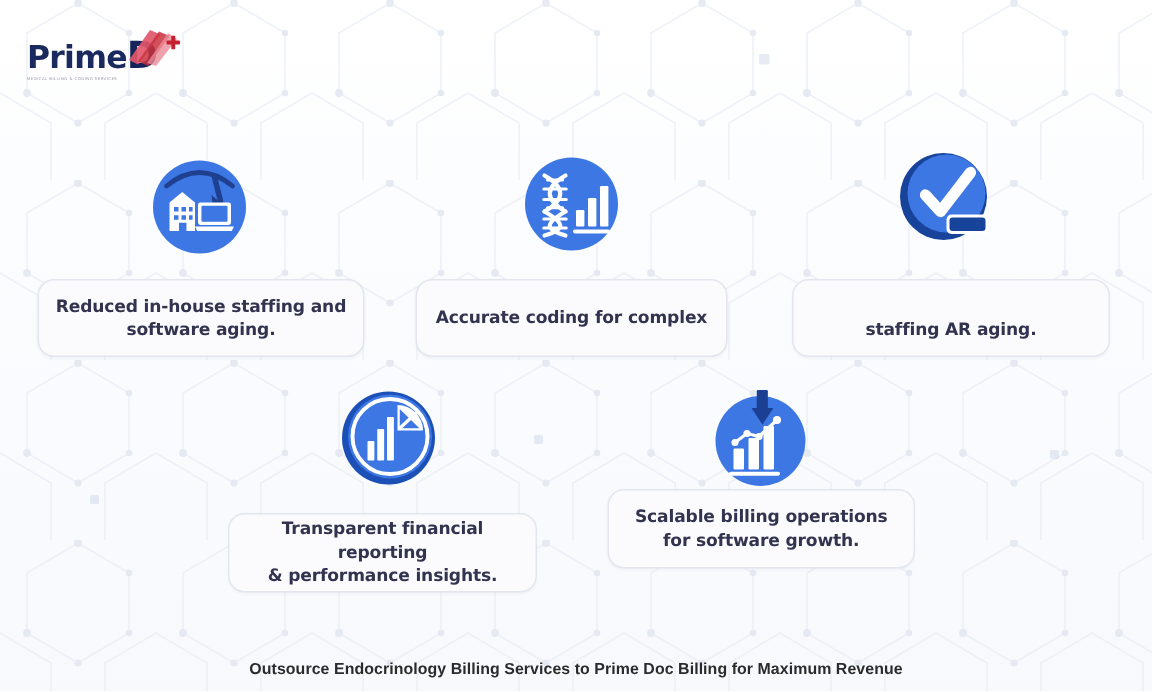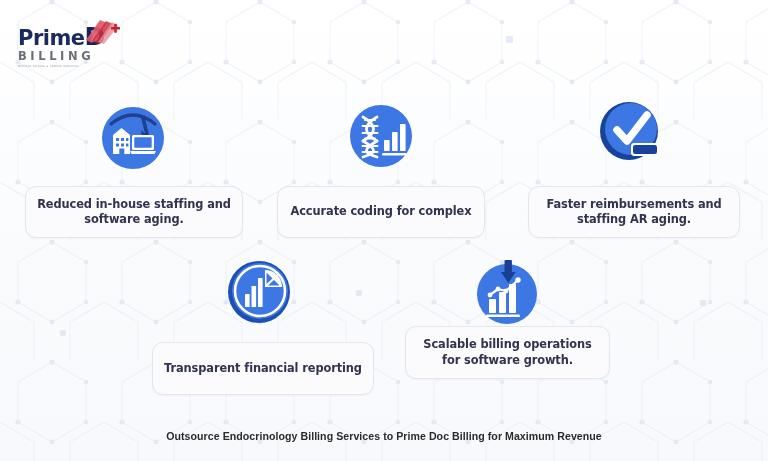--- a/index.html
+++ b/index.html
@@ -106,21 +106,21 @@
     font-size: 11.4px;
     line-height: 15.5px;
     color: #32334f;
     letter-spacing: -0.1px;
   }
 
   
   #caption {
     position: absolute;
     left: 0;
-    top: 430px;
+    top: 440px;
     width: 768px;
     text-align: center;
     font-family: "Liberation Sans", sans-serif;
     font-weight: bold;
     font-size: 10.6px;
     color: #2b2b2b;
     letter-spacing: 0.05px;
   }
 </style>
 </head>
@@ -161,21 +161,20 @@
         <path d="M6 22 L20 2 L27 5 L12 25 Z" fill="#e0576a" opacity="0.92"></path>
         <path d="M12 23 L26 3 L33 6 L19 26 Z" fill="#c9313f" opacity="0.85"></path>
         <path d="M18 24 L32 4 L38 8 L24 26 Z" fill="#eb8a97" opacity="0.8"></path>
         <rect x="31" y="9" width="9" height="2.6" rx="0.6" fill="#c5202f"></rect>
         <rect x="34.2" y="5.8" width="2.6" height="9" rx="0.6" fill="#c5202f"></rect>
       </g>
     </svg>
     <div class="logo-main">
       <span>Prime</span><span class="d">D</span>
     </div>
-    <div class="logo-sub">BILLING</div>
     <div class="logo-tagline">MEDICAL BILLING &amp; CODING SERVICES</div>
   </div>
 
   <div class="feature">
     <div class="icon-wrap" style="left:99px; top:102px;">
       <svg viewBox="0 0 68 68" xmlns="http://www.w3.org/2000/svg">
         <circle cx="34" cy="36" r="31" fill="#3d77e3"></circle>
         <path d="M12 22 Q34 4 56 22" stroke="#1f3f8f" stroke-width="3.2" fill="none" stroke-linecap="round"></path>
         <path d="M44 16 L48 32" stroke="#1f3f8f" stroke-width="3.6" stroke-linecap="round"></path>
         <path d="M42 28 L49 34 L43 37 Z" fill="#1f3f8f"></path>
@@ -244,21 +243,21 @@
       <svg viewBox="0 0 68 68" xmlns="http://www.w3.org/2000/svg">
         <circle cx="32" cy="33" r="29" fill="#17439b"></circle>
         <circle cx="34" cy="31" r="26" fill="#3d77e3"></circle>
         <path d="M20 32 L30 43 L50 17" stroke="#ffffff" stroke-width="7.5" fill="none" stroke-linecap="round" stroke-linejoin="round"></path>
         <rect x="34" y="45" width="28" height="13" rx="3.4" fill="#ffffff"></rect>
         <rect x="36" y="47" width="24" height="9" rx="2.2" fill="#17439b"></rect>
       </svg>
     </div>
     <div class="card" style="left:528px; top:186px; width:212px; height:52px;">
       <div class="card-text">
-        <span>Faster reimbursements and</span><br>
+        <br>
         <span>staffing AR aging.</span>
       </div>
     </div>
   </div>
 
   <div class="feature">
     <div class="icon-wrap" style="left:226px; top:258px;">
       <svg viewBox="0 0 68 68" xmlns="http://www.w3.org/2000/svg">
         <circle cx="33" cy="34" r="31" fill="#1c50b6"></circle>
         <circle cx="34" cy="33" r="28" fill="#3d77e3"></circle>
@@ -269,23 +268,24 @@
           <rect x="25.5" y="28" width="4.6" height="21" rx="0.6"></rect>
           <rect x="32" y="20" width="4.6" height="29" rx="0.6"></rect>
         </g>
         <g>
           <path d="M39 29 L39 12 A17 17 0 0 1 56 29 Z" fill="#ffffff"></path>
           <path d="M40.5 27.5 L40.5 14.6 L53.6 27.5 Z" fill="#3d77e3"></path>
           <path d="M41 27 L52 16.8" stroke="#ffffff" stroke-width="2.2" stroke-linecap="round"></path>
         </g>
       </svg>
     </div>
-    <div class="card" style="left:152px; top:342px; width:222px; height:53px;">
+    <div class="card" style="left:152px; top:342px; width:206px; height:53px;">
       <div class="card-text">
         <span>Transparent financial reporting</span><br>
+        <span>&amp; performance insights.</span>
       </div>
     </div>
   </div>
 
   <div class="feature">
     <div class="icon-wrap" style="left:473px; top:258px;">
       <svg viewBox="0 0 68 68" xmlns="http://www.w3.org/2000/svg">
         <circle cx="34" cy="36" r="30" fill="#3d77e3"></circle>
         <g fill="#ffffff">
           <rect x="16" y="41" width="7" height="14" rx="0.8"></rect>

